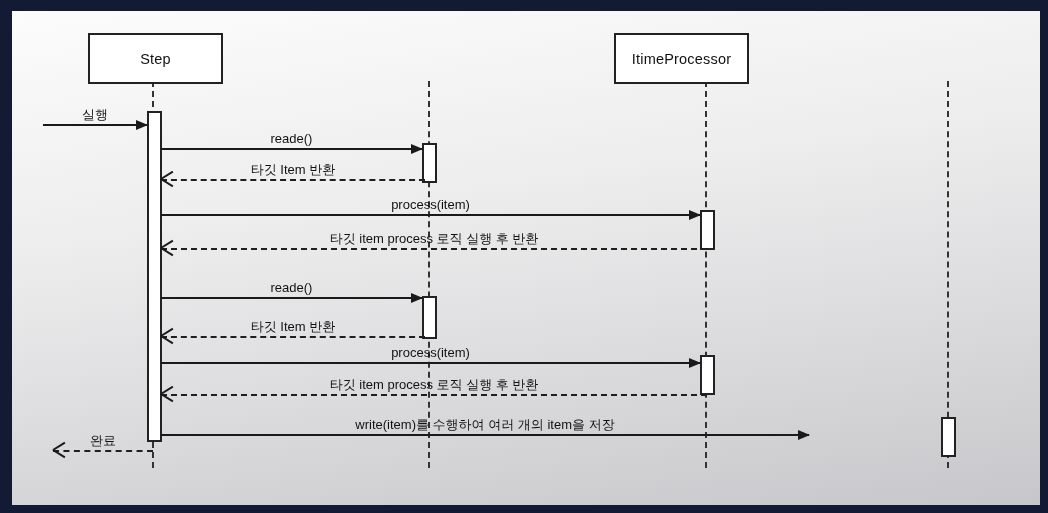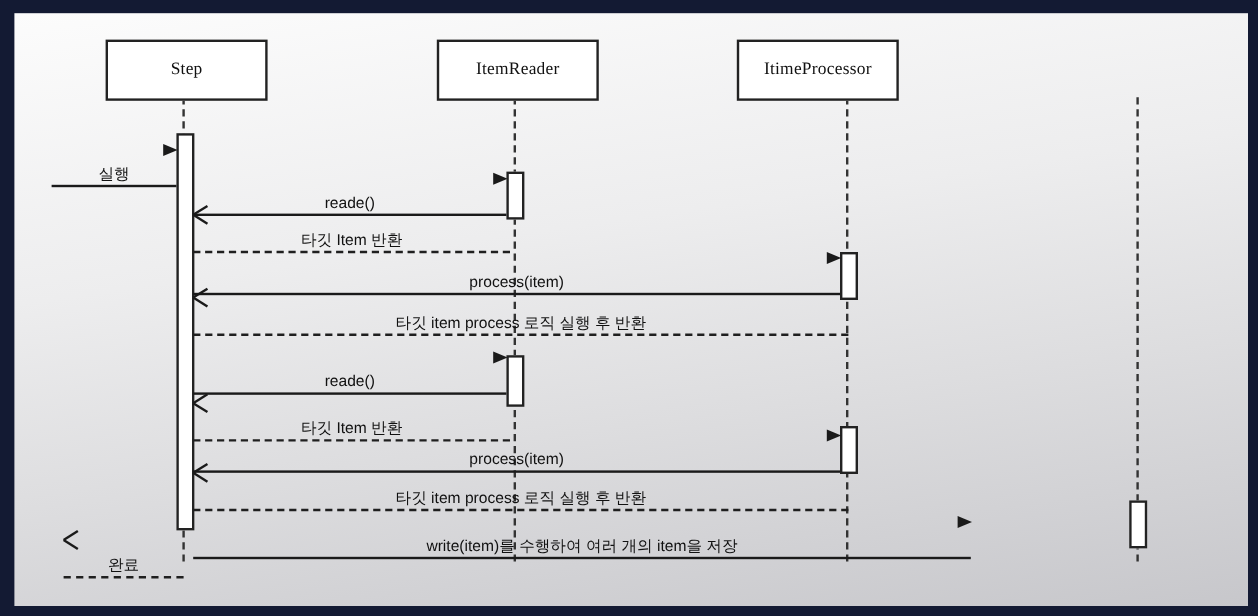--- a/index.html
+++ b/index.html
@@ -10,34 +10,34 @@
     position:relative; overflow:hidden;
   }
   .panel {
     position:absolute; left:12px; top:11px; width:1028px; height:494px;
     background:linear-gradient(172deg, #fcfcfc 0%, #ededee 38%, #dddddf 65%, #c7c7cb 100%);
   }
   .pbox {
     position:absolute; top:22px; width:131px; height:47px;
     background:#ffffff; border:2px solid #222222;
     display:flex; align-items:center; justify-content:center;
-    font-size:14.5px; color:#111; letter-spacing:0.2px;font-family:Liberation Serif, serif;
+    font-size:14.5px; color:#111; letter-spacing:0.2px;
   }
   .lifeline {
     position:absolute; top:70px; height:387px; width:0;
     border-left:2px dashed #333333;
   }
   .act {
     position:absolute; width:11px;
     background:#ffffff; border:2px solid #222222;
   }
   .msg { position:absolute; }
   .msg-label {
     height:16px; line-height:15px; font-size:13px; color:#111;
-    text-align:center; white-space:nowrap;margin-top:30px;
+    text-align:center; white-space:nowrap;
   }
   .msg-line { height:0; margin-top:1px; }
   .line-solid  { border-top:2px solid #1a1a1a; }
   .line-dashed { border-top:2px dashed #1f1f1f; }
   .arr-f {
     position:absolute; top:12.5px; right:-1px; width:0; height:0;
     border-left:12px solid #1a1a1a;
     border-top:5.5px solid transparent;
     border-bottom:5.5px solid transparent;
   }
@@ -54,23 +54,20 @@
 
 <div class="panel">
 
   <div class="lifeline" style="left:140px"></div>
   <div class="lifeline" style="left:416px"></div>
   <div class="lifeline" style="left:693px"></div>
   <div class="lifeline" style="left:935px"></div>
 
   <div class="pbox" style="left:76px">
     <span>Step</span>
-  </div>
-  <div class="pbox" style="left:352px">
-    <span>ItemReader</span>
   </div>
   <div class="pbox" style="left:602px">
     <span>ItimeProcessor</span>
   </div>
 
   <div class="act" style="left:135px; top:100px; height:327px"></div>
   <div class="act" style="left:410px; top:132px; height:36px"></div>
   <div class="act" style="left:688px; top:199px; height:36px"></div>
   <div class="act" style="left:410px; top:285px; height:39px"></div>
   <div class="act" style="left:688px; top:344px; height:36px"></div>

